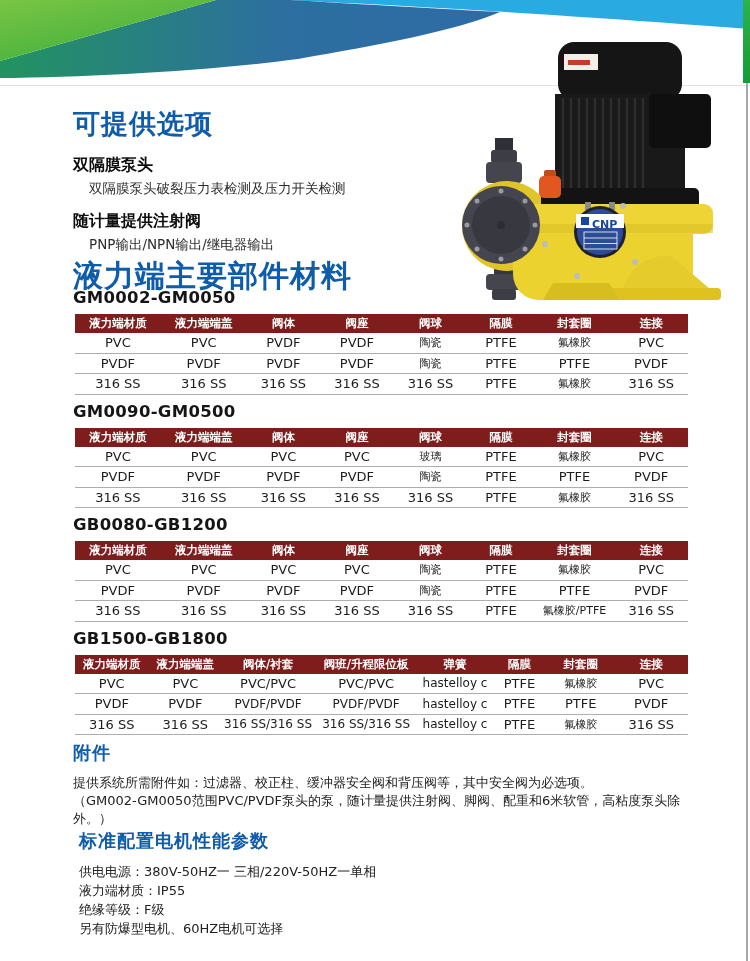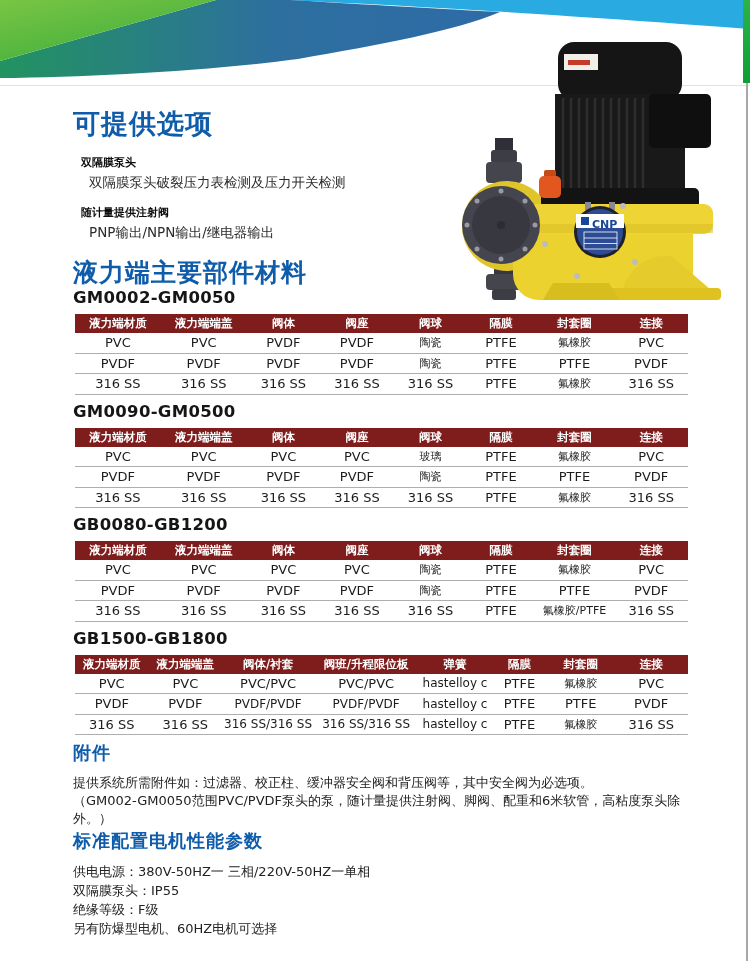--- a/index.html
+++ b/index.html
@@ -9,41 +9,41 @@
   .deco{position:absolute;top:0;left:0;}
   .hairline{position:absolute;top:85px;left:0;width:750px;height:1px;background:#e2e2e2;}
   .edge-stripe{position:absolute;top:0;right:0;width:7px;height:83px;
                background:linear-gradient(180deg,#2cb34a,#0f9e38);}
   .edge-line{position:absolute;top:83px;right:2.5px;width:2px;height:878px;background:#a8a8a8;}
   
   .pump{position:absolute;left:425px;top:38px;}
   
   .sec-options{position:absolute;left:73px;top:106px;width:360px;}
   .h-big{font-size:27px;font-weight:bold;color:#0f5caa;letter-spacing:1px;margin:0 0 13px 0;}
-  .opt-head{font-size:11px;font-weight:bold;color:#0d0d0d;margin:0 0 4px 8px;}
+  .opt-head{font-size:16px;font-weight:bold;color:#0d0d0d;margin:0 0 4px 0;}
   .opt-desc{font-size:13.5px;color:#2b2b2b;margin:0 0 13px 16px;}
   
-  .sec-materials-title{position:absolute;left:73px;top:256px;font-size:25px;font-weight:bold;
+  .sec-materials-title{position:absolute;left:73px;top:256px;font-size:30px;font-weight:bold;
                        color:#0f5caa;letter-spacing:1px;}
   .tables{position:absolute;left:75px;top:288px;width:613px;}
   .tblock+.tblock{margin-top:7px;}
   .model{font-size:16.5px;font-weight:bold;color:#151515;margin:0 0 7px -2px;letter-spacing:.3px;}
   table.mat{width:613px;border-collapse:collapse;table-layout:fixed;}
   table.mat th{background:#7f1d1d;color:#ffffff;font-size:11.5px;font-weight:bold;
                height:19px;padding:0;text-align:center;}
   table.mat td{height:19.5px;padding:0;text-align:center;font-size:13px;color:#1c1c1c;
                border-bottom:1px solid #aeaeae;background:#ffffff;white-space:nowrap;}
   table.mat td.cjk{font-size:11px;}
   table.mat td.sm{font-size:12px;}
   
   .sec-acc{position:absolute;left:73px;top:741px;width:630px;}
   .h-mid{font-size:18px;font-weight:bold;color:#0f5caa;letter-spacing:1px;margin:0 0 9px 0;}
   .body-line{font-size:13px;color:#222222;line-height:18px;margin:0;}
   
-  .sec-motor{position:absolute;left:73px;top:829px;width:630px;}
+  .sec-motor{position:absolute;left:79px;top:829px;width:630px;}
   .sec-motor .body-line{line-height:19px;}
 </style>
 </head>
 <body>
 
 <div class="page">
 
   <svg class="deco" width="750" height="86" viewBox="0 0 750 86">
     <defs>
       <linearGradient id="gGreen" x1="0" y1="0" x2="0.7" y2="1">
@@ -409,18 +409,18 @@
 
   <div class="sec-acc">
     <h2 class="h-mid">附件</h2>
     <p class="body-line">提供系统所需附件如：过滤器、校正柱、缓冲器安全阀和背压阀等，其中安全阀为必选项。</p>
     <p class="body-line">（GM002-GM0050范围PVC/PVDF泵头的泵，随计量提供注射阀、脚阀、配重和6米软管，高粘度泵头除外。）</p>
   </div>
 
   <div class="sec-motor">
     <h2 class="h-mid">标准配置电机性能参数</h2>
     <p class="body-line">供电电源：380V-50HZ一 三相/220V-50HZ一单相</p>
-    <p class="body-line">双隔膜泵头：IP55</p>
+    <p class="body-line">液力端材质：IP55</p>
     <p class="body-line">绝缘等级：F级</p>
     <p class="body-line">另有防爆型电机、60HZ电机可选择</p>
   </div>
 
 </div>
 
 </body></html>

